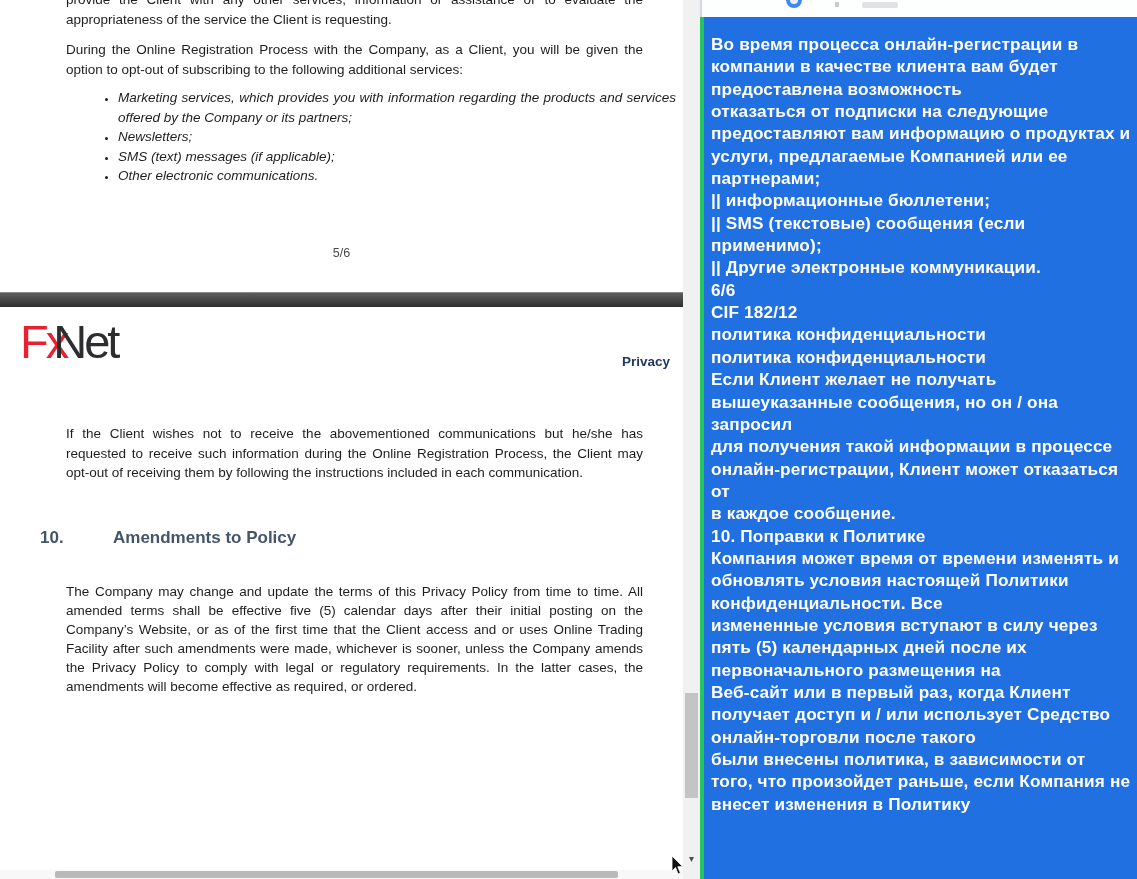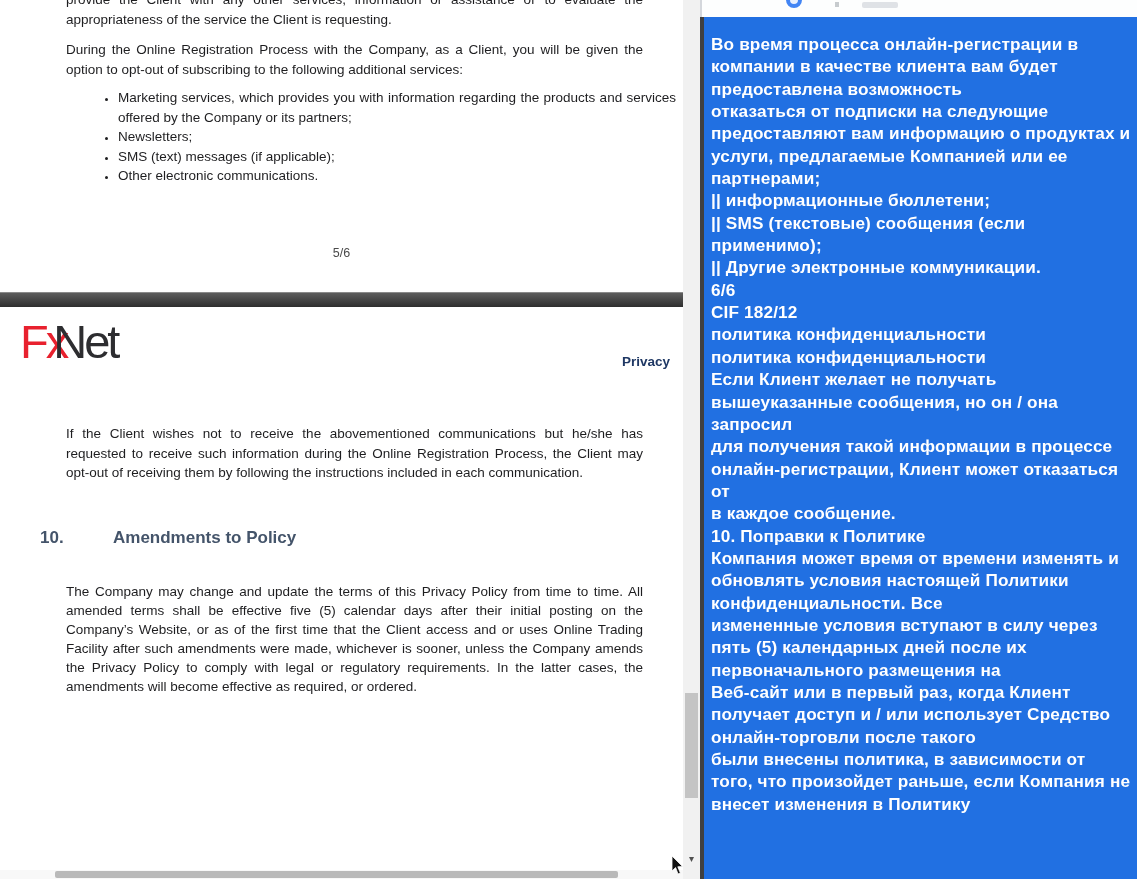--- a/index.html
+++ b/index.html
@@ -5,21 +5,21 @@
   html,body{margin:0;padding:0;background:#e9e9e9;}
   .screen{position:relative;width:1137px;height:879px;overflow:hidden;background:#ffffff;
           font-family:"Liberation Sans",sans-serif;}
 
   
   .doc-pane{position:absolute;left:0;top:0;width:683px;height:879px;background:#fff;overflow:hidden;}
   .doc-text{position:absolute;left:66px;width:577px;color:#1e1e20;font-size:13.5px;
             line-height:19.5px;text-align:justify;}
   .para-top{top:-10px;}
   .para-intro{top:40px;}
-  .doc-bullets{position:absolute;left:84px;top:88px;width:558px;margin:0;padding:0 0 0 34px;}
+  .doc-bullets{position:absolute;left:84px;top:88px;width:558px;margin:0;padding:0 0 0 34px;font-style:italic;}
   .doc-bullets li{color:#1e1e20;font-size:13.5px;line-height:19.5px;text-align:justify;margin:0;}
   .doc-bullets li::marker{font-size:11px;color:#1e1e20;}
   .page-number{position:absolute;left:0;top:246px;width:683px;text-align:center;
                font-size:12.5px;color:#4a4a4a;}
   .page-divider{position:absolute;left:0;top:292px;width:683px;height:14px;
                 background:linear-gradient(#5d5d5d,#2e2e2e);border-top:1px solid #8a8a8a;}
   .logo{position:absolute;left:20px;top:318px;font-size:47px;font-weight:normal;letter-spacing:-3px;line-height:1;}
   .logo .fx{color:#e8212e;}
   .logo .net{color:#2d2d30;margin-left:-13px;}
   .privacy-label{position:absolute;left:558px;top:354px;width:112px;text-align:right;
@@ -41,21 +41,21 @@
 
   
   .tr-pane{position:absolute;left:700px;top:0;width:437px;height:879px;overflow:hidden;}
   .tr-toolbar{position:absolute;left:0;top:0;width:437px;height:17px;background:#fdfefe;overflow:hidden;
               border-left:2px solid #d4d7dc;}
   .tb-circle{position:absolute;left:84px;top:-8px;width:8px;height:8px;border-radius:50%;
              background:#e8f0fe;border:4px solid #4285f4;}
   .tb-frag1{position:absolute;left:133px;top:2px;width:4px;height:5px;background:#9aa0a6;opacity:.55;}
   .tb-frag2{position:absolute;left:160px;top:2px;width:36px;height:6px;background:#c7cbd1;opacity:.55;border-radius:2px;}
   .tr-blue{position:absolute;left:0;top:17px;width:433px;height:862px;background:#2170e2;
-           border-left:4px solid #404040;overflow:hidden;}
+           border-left:4px solid #22c55e;overflow:hidden;}
   .tr-lines{padding:16px 4px 0 7px;}
   .tr-line{height:22.35px;color:#ffffff;font-size:17.2px;font-weight:bold;letter-spacing:.15px;
            white-space:nowrap;line-height:22.35px;}
 </style>
 </head>
 <body>
 
 <div class="screen">
 
   <div class="doc-pane">

